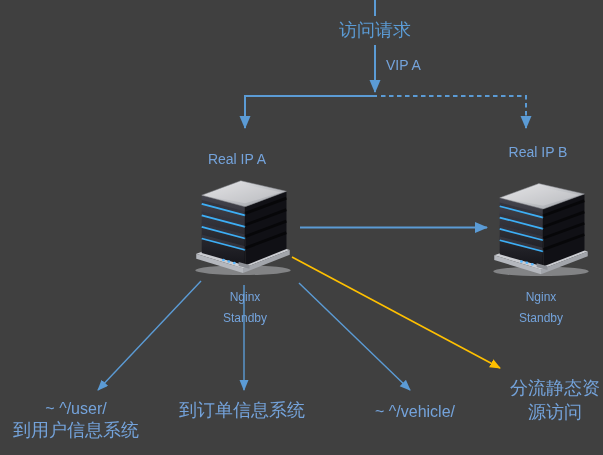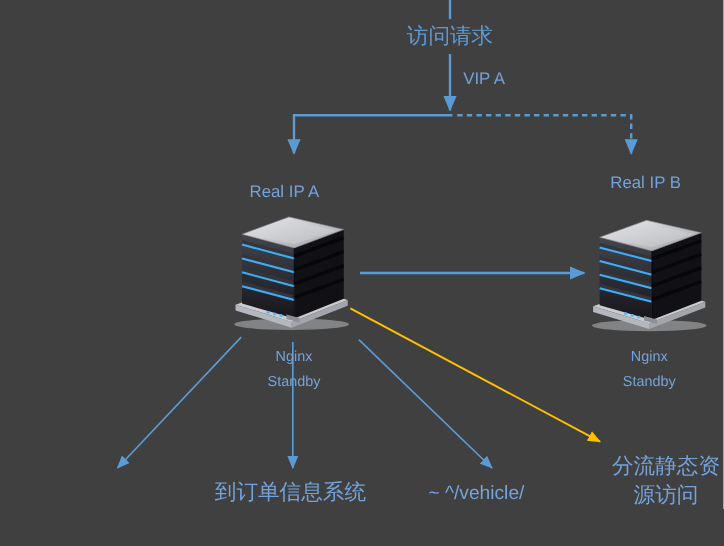--- a/index.html
+++ b/index.html
@@ -115,26 +115,30 @@
   <div class="lbl node center" style="left:245px;top:287px">
     <div>Nginx</div>
     <div>Standby</div>
   </div>
 
   <div class="lbl node center" style="left:541px;top:287px">
     <div>Nginx</div>
     <div>Standby</div>
   </div>
 
+  <div class="lbl route center" style="left:76px;top:399px">
+    <div class="rule">~ ^/user/</div>
+    <div class="target">到用户信息系统</div>
+  </div>
 
   <div class="lbl route center" style="left:242px;top:399px">
     <div class="target">到订单信息系统</div>
   </div>
 
-  <div class="lbl route center" style="left:397px;top:402px">
+  <div class="lbl route center" style="left:415px;top:402px">
     <div class="rule">~ ^/vehicle/</div>
   </div>
 
   <div class="lbl static center" style="left:545px;top:376px">
     <div class="target">分流静态资</div>
     <div class="target">源访问</div>
   </div>
 
 </div>
 

